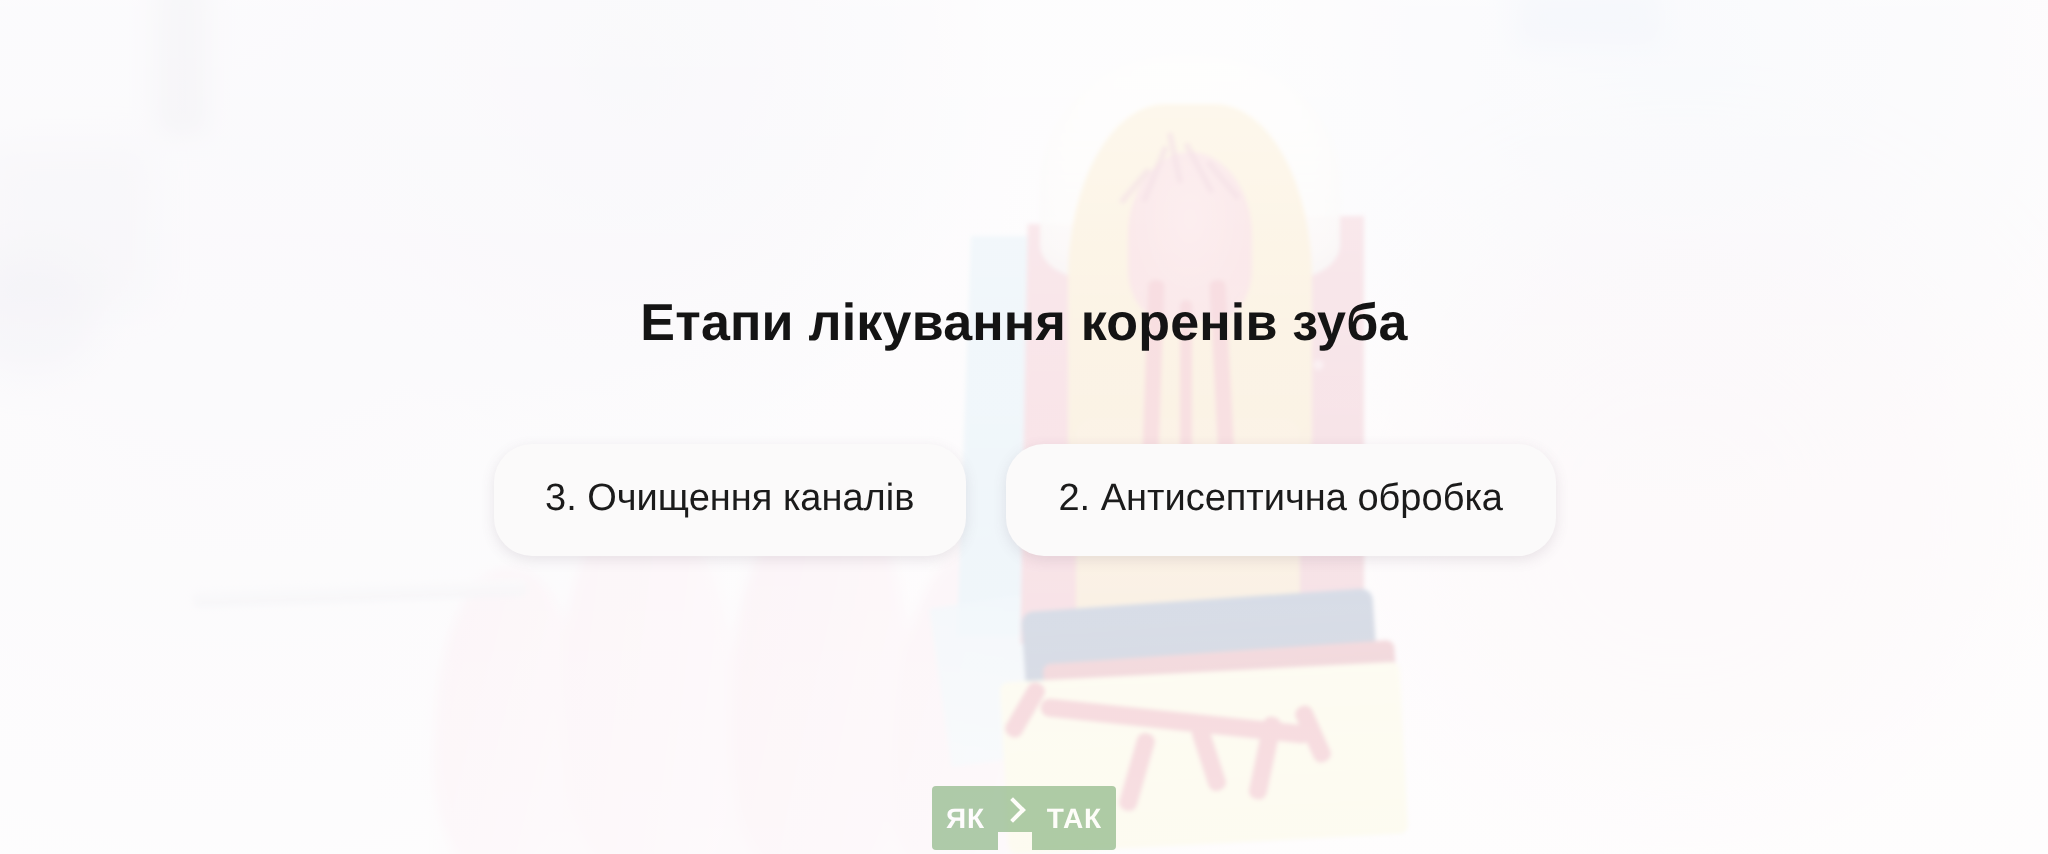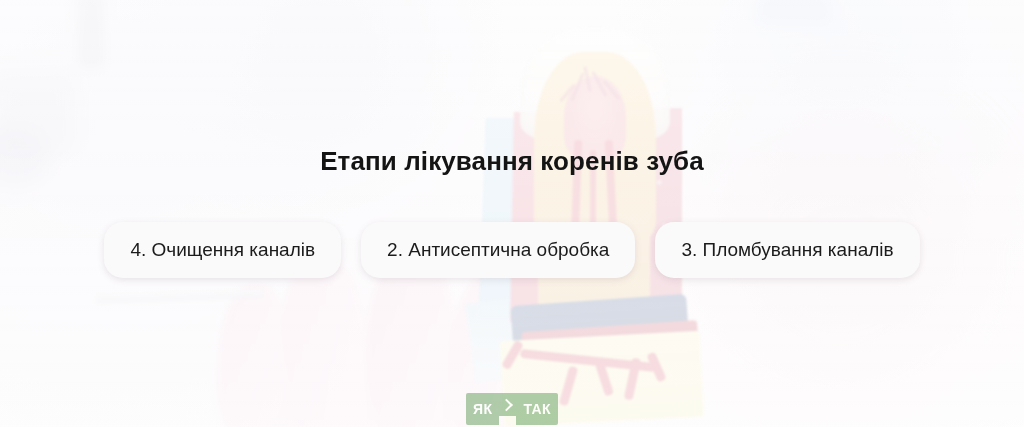--- a/index.html
+++ b/index.html
@@ -319,23 +319,22 @@
 
     <div class="veil"></div>
     <div class="veil-strong"></div>
   </div>
 
   <div class="content">
 
     <div class="title">Етапи лікування коренів зуба</div>
 
     <div class="steps">
-      <div class="pill">4. Очищення каналів</div>
+      <div class="pill">3. Очищення каналів</div>
       <div class="pill">2. Антисептична обробка</div>
-      <div class="pill">3. Пломбування каналів</div>
     </div>
 
     <div class="watermark">
       <div class="wm-box wm-left">ЯК</div>
       <div class="wm-chev"></div>
       <div class="wm-box wm-right">ТАК</div>
     </div>
 
   </div>
 </div>

